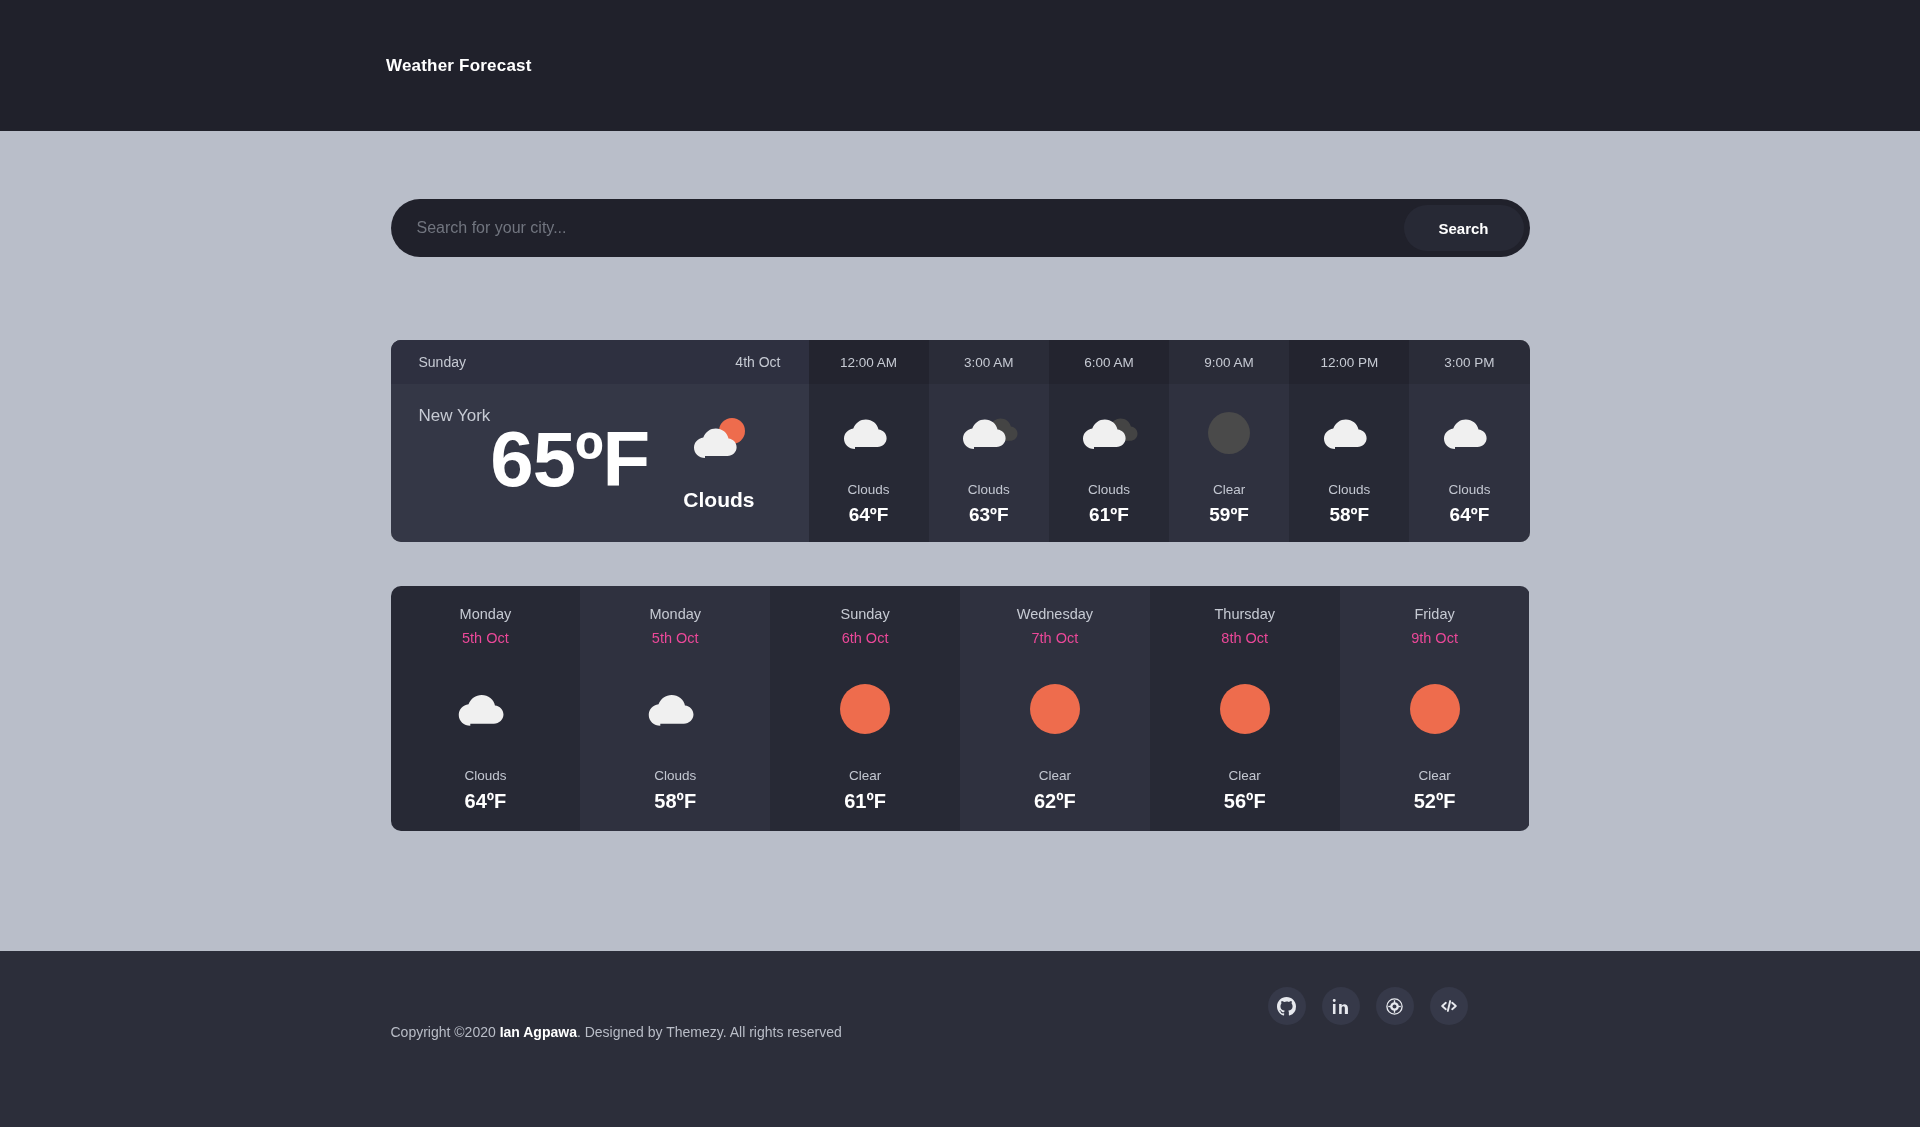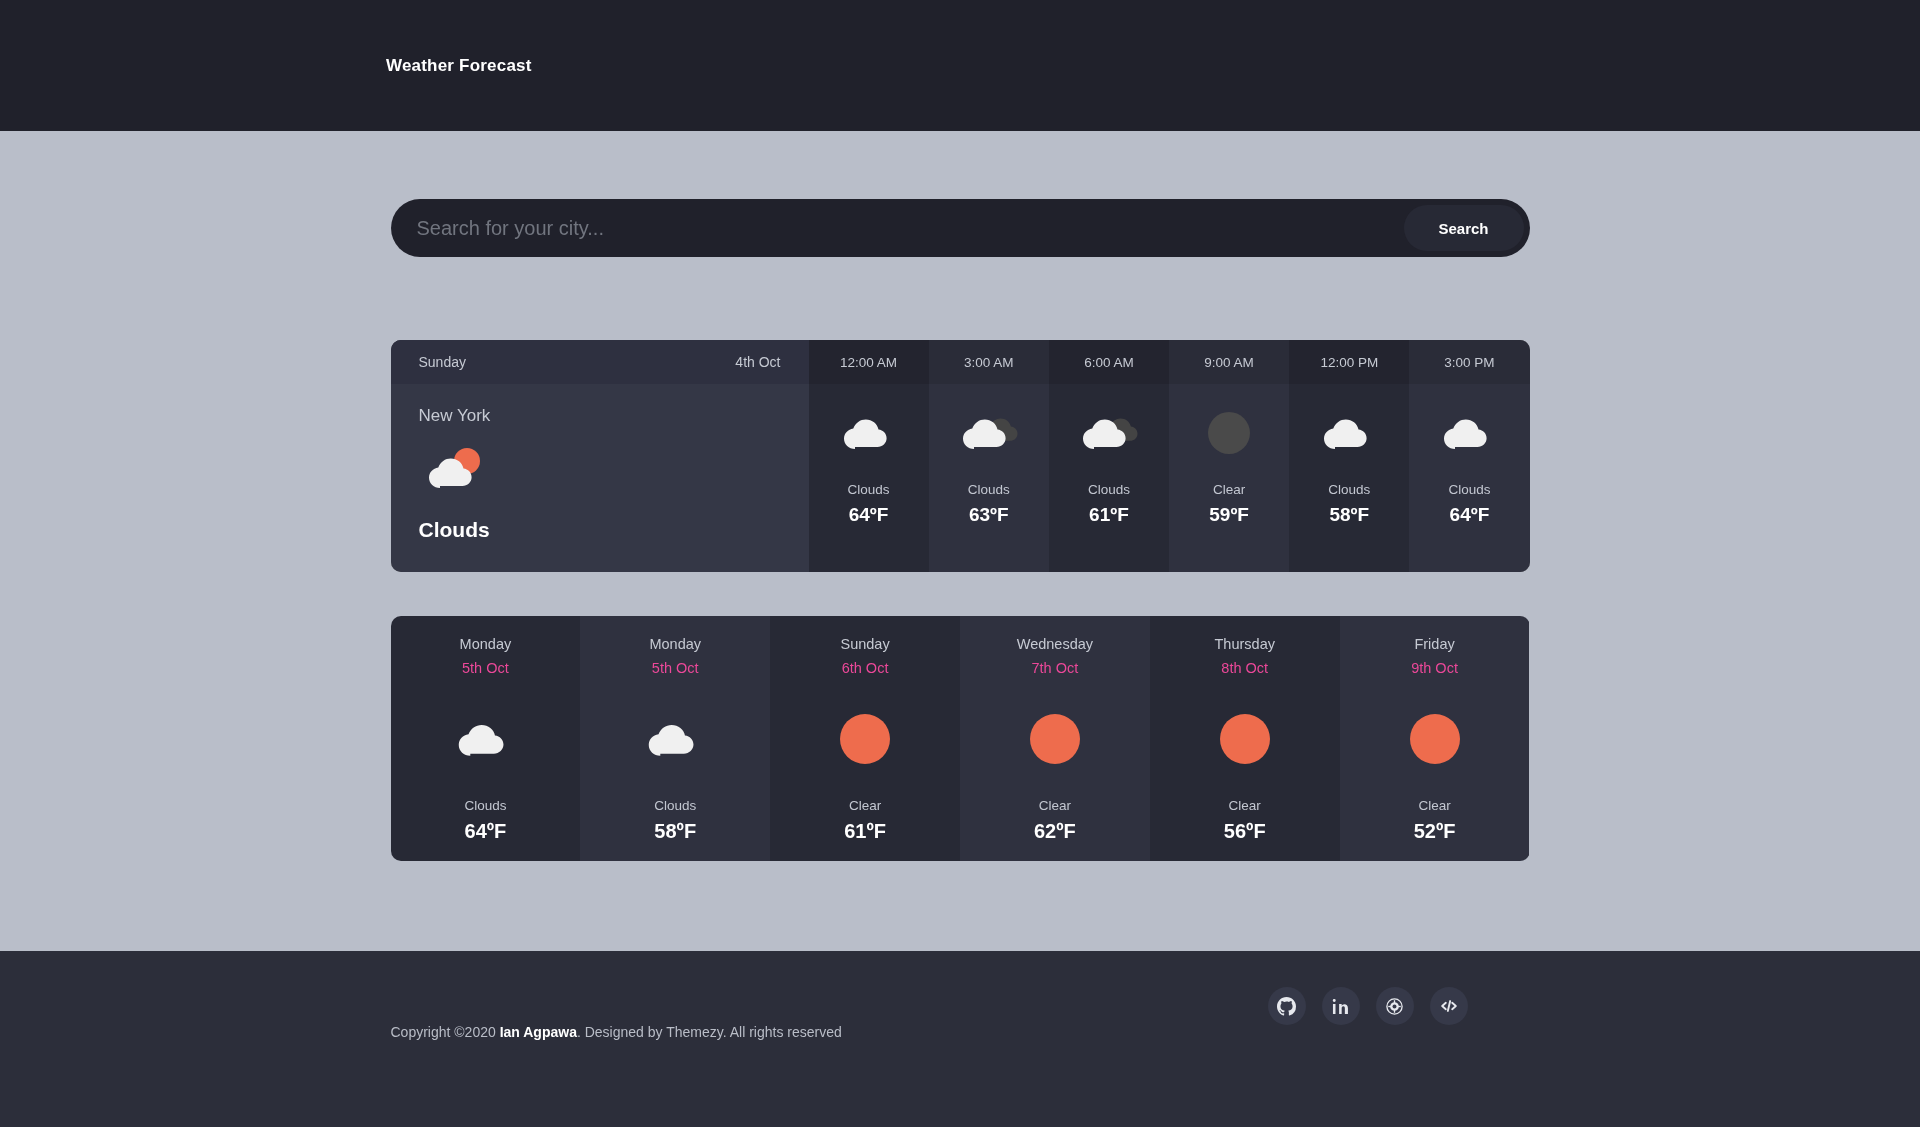--- a/index.html
+++ b/index.html
@@ -55,21 +55,21 @@
   }
   .search-input {
     flex: 1;
     height: 58px;
     background: transparent;
     border: none;
     outline: none;
     padding-left: 26px;
     color: #c9cdd6;
     font-family: "Liberation Sans", sans-serif;
-    font-size: 20px;
+    font-size: 16px;
   }
   .search-input::placeholder { color: #71757f; }
   .search-button {
     height: 46px;
     min-width: 120px;
     padding: 0 26px;
     background: #272935;
     color: #ffffff;
     border: none;
     border-radius: 23px;
@@ -100,21 +100,21 @@
     justify-content: space-between;
     padding: 0 28px;
     background: #2e3040;
     font-size: 14px;
     color: #c6cad3;
   }
   .today-current-body {
     flex: 1;
     padding: 22px 28px 30px 28px;
     display: flex;
-    flex-direction: column;
+    flex-direction: row;
   }
   .city-name {
     font-size: 17px;
     color: #c6cad3;
     margin-bottom: 10px;
   }
   .today-readout {
     flex: 1;
     display: flex;
     align-items: center;
@@ -272,20 +272,21 @@
     <section class="today-panel">
 
       <div class="today-current">
         <div class="today-current-head">
           <span>Sunday</span>
           <span>4th Oct</span>
         </div>
         <div class="today-current-body">
           <div class="city-name">New York</div>
           <div class="today-readout">
+            <div class="big-temp">65ºF</div>
             <div class="today-cond">
               <span>
                 <svg width="64" height="48" viewBox="0 0 64 48">
                   <circle cx="45" cy="17" r="13" fill="#ee6c4d"></circle>
                   <path d="M18 44c-6.1 0-11-4.6-11-10.3 0-5.2 4-9.5 9.3-10.2C18.4 18 23.2 14.6 28.8 14.6c6.3 0 11.6 4.3 12.7 10 4.6.5 8.1 4.2 8.1 8.7 0 4.8-4.1 8.7-9.2 8.7H18z" fill="#f0f0f0"></path>
                 </svg>
               </span>
               <div class="today-cond-label">Clouds</div>
             </div>
           </div>

